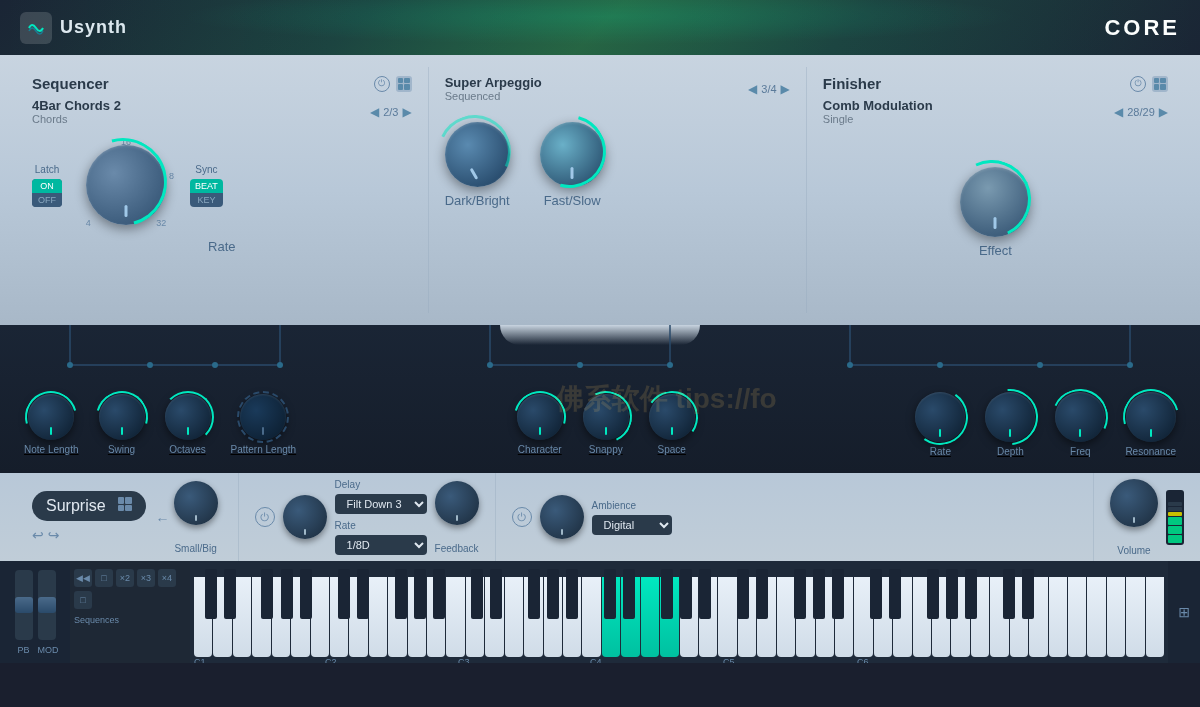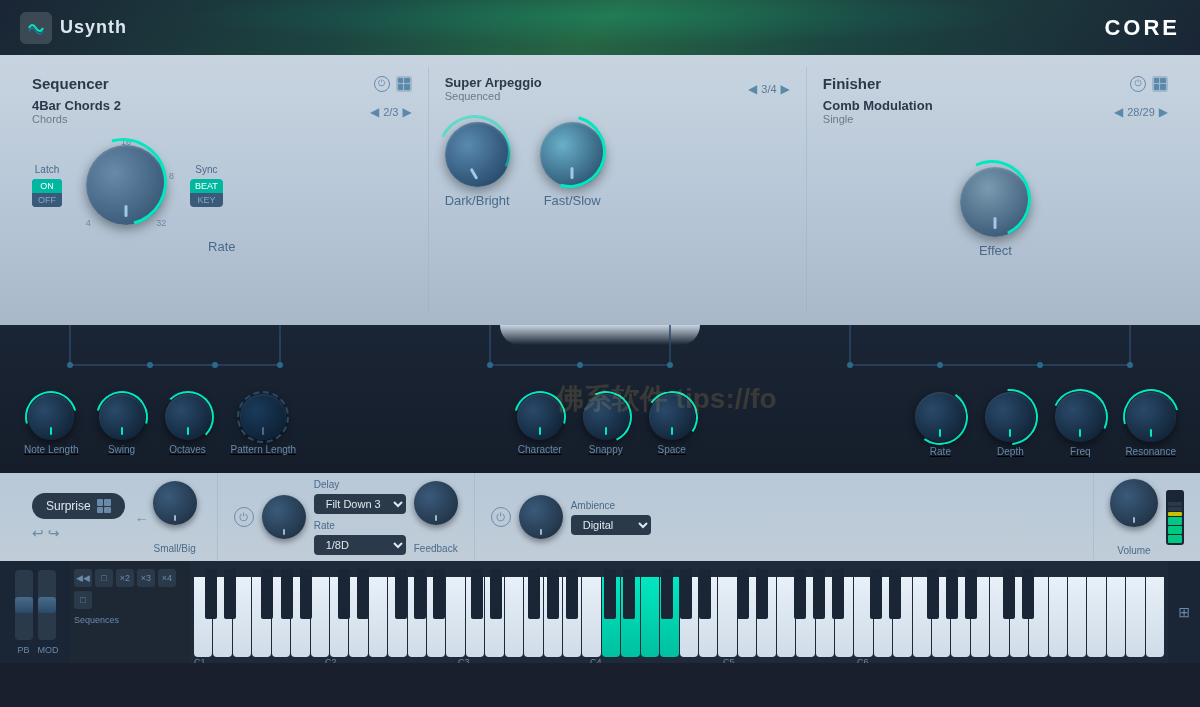--- a/index.html
+++ b/index.html
@@ -389,25 +389,25 @@
       padding: 0 16px;
       gap: 0;
     }
 
     .surprise-btn {
       background: #2a3a4a;
       color: #e0e8f0;
       border: none;
       border-radius: 20px;
       padding: 6px 14px;
-      font-size: 12px;
+      font-size: 16px;
       cursor: pointer;
       display: flex;
       align-items: flex-start;
-      gap: 6px;
+      gap: 12px;
       white-space: nowrap;
     }
 
     .effect-group {
       display: flex;
       align-items: center;
       gap: 12px;
       padding: 0 16px;
       border-right: 1px solid rgba(150,170,190,0.4);
       height: 100%;

